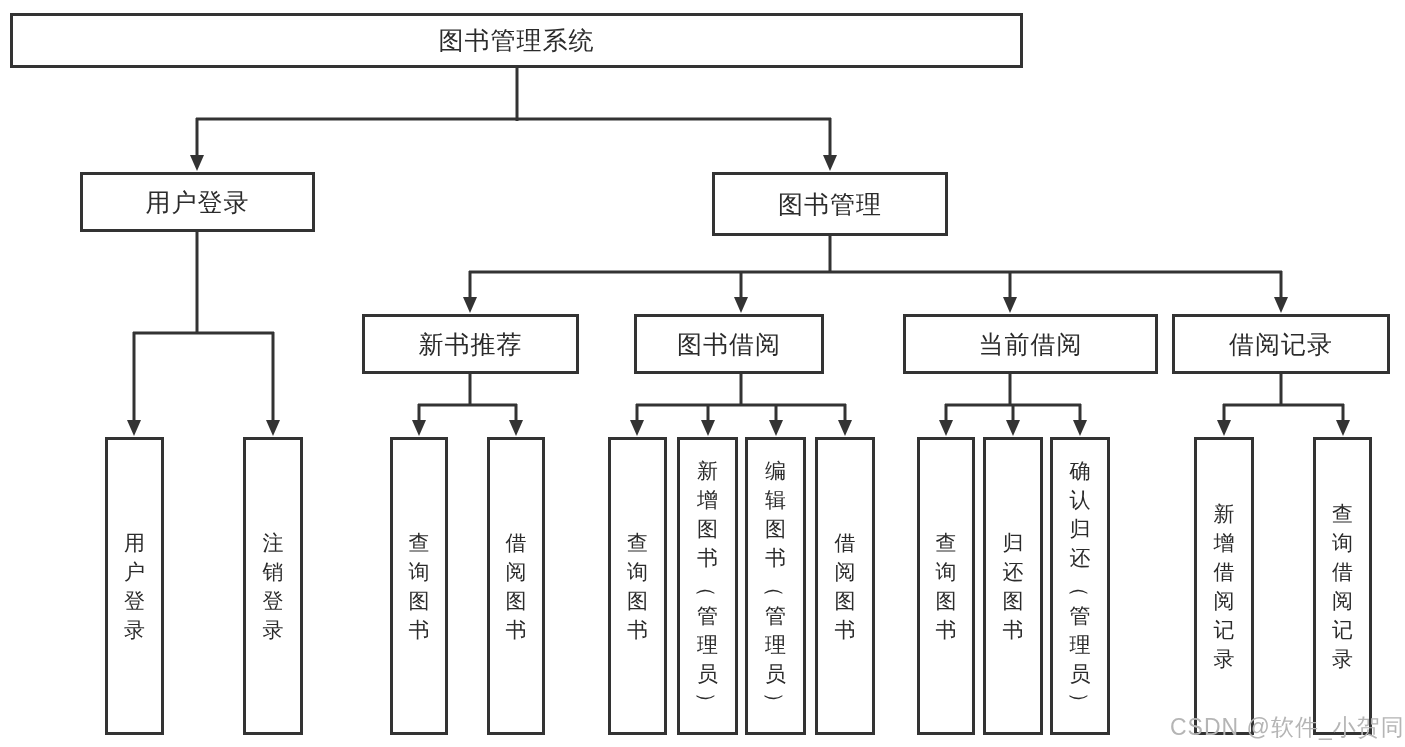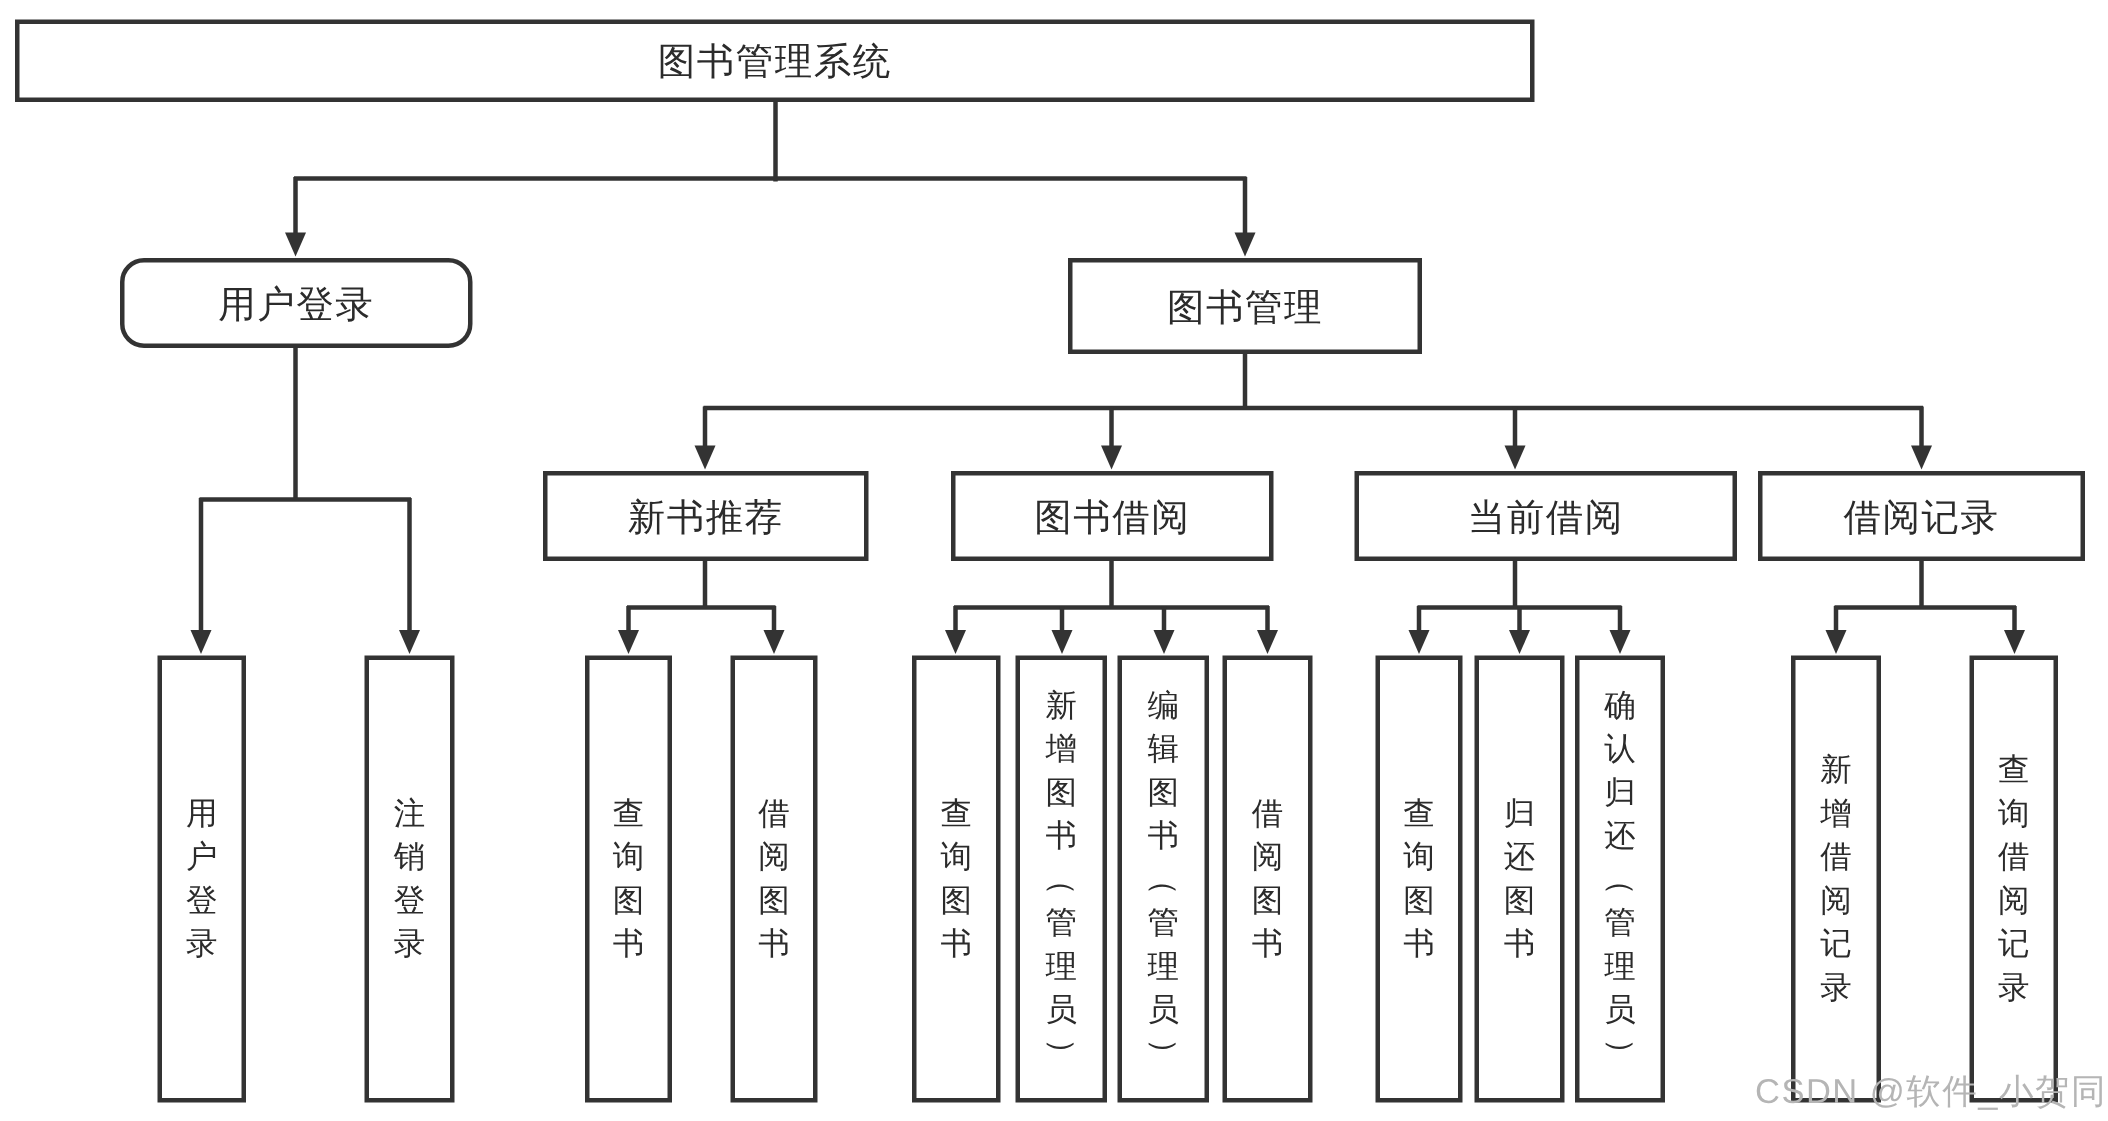--- a/index.html
+++ b/index.html
@@ -97,31 +97,31 @@
     <line x1="1224" y1="404" x2="1224" y2="424"></line>
     <line x1="1343" y1="404" x2="1343" y2="424"></line>
     <polygon points="1217,420 1231,420 1224,436"></polygon>
     <polygon points="1336,420 1350,420 1343,436"></polygon>
   </svg>
 
   <div class="box" style="left:10px; top:13px; width:1013px; height:55px;">
     <span>图书管理系统</span>
   </div>
 
-  <div class="box" style="left:80px; top:172px; width:235px; height:60px;border-radius:16px;">
+  <div class="box" style="left:80px; top:172px; width:235px; height:60px;">
     <span>用户登录</span>
   </div>
   <div class="box" style="left:712px; top:172px; width:236px; height:64px;">
     <span>图书管理</span>
   </div>
 
   <div class="box" style="left:362px; top:314px; width:217px; height:60px;">
     <span>新书推荐</span>
   </div>
-  <div class="box" style="left:634px; top:314px; width:215px; height:60px;">
+  <div class="box" style="left:634px; top:314px; width:190px; height:60px;">
     <span>图书借阅</span>
   </div>
   <div class="box" style="left:903px; top:314px; width:255px; height:60px;">
     <span>当前借阅</span>
   </div>
   <div class="box" style="left:1172px; top:314px; width:218px; height:60px;">
     <span>借阅记录</span>
   </div>
 
   <div class="vbox" style="left:105px; top:437px; width:59px; height:298px;">

